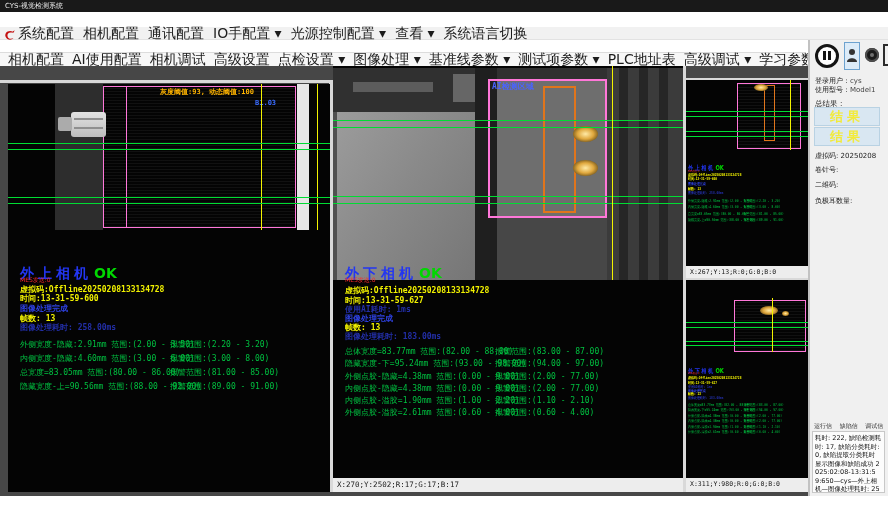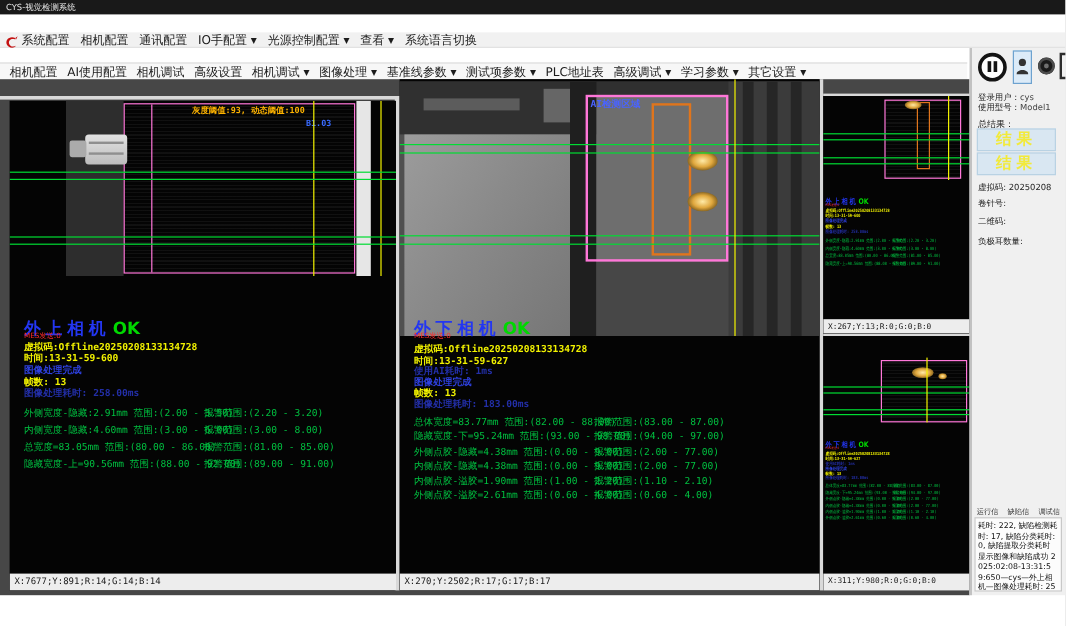--- a/index.html
+++ b/index.html
@@ -13,21 +13,21 @@
             font:7.5px "DejaVu Sans Mono",monospace;line-height:13px;padding-left:4px;box-sizing:border-box}
   .cam-title{font-size:14px;font-weight:bold;color:#2336f2;letter-spacing:4px;white-space:nowrap}
   .cam-ok{font-size:14px;font-weight:bold;color:#00d800;letter-spacing:0;margin-left:2px}
   .mes{position:absolute;left:0;font-size:6px;color:#ff2a2a;white-space:nowrap}
   .yl{position:absolute;left:0;font:bold 8px "DejaVu Sans Mono",monospace;color:#f2f200;white-space:nowrap}
   .bl{position:absolute;left:0;font:bold 8px "DejaVu Sans Mono",monospace;color:#2e41e0;white-space:nowrap}
   .bl2{position:absolute;left:0;font:bold 8px "DejaVu Sans Mono",monospace;color:#232fa8;white-space:nowrap}
   .gr{position:absolute;left:0;font:8px "DejaVu Sans Mono",monospace;color:#00c040;white-space:nowrap}
   .al{left:150px}
   .ctext{position:absolute;width:322px}
-  .menubar-item,.toolbar-item{font-size:10px;color:#1c1c1c;white-space:nowrap}
+  .menubar-item,.toolbar-item{font-size:14px;color:#1c1c1c;white-space:nowrap}
   .grayblock{background:linear-gradient(90deg,#848484,#939393 30%,#8b8b8b 70%,#7d7d7d);
              background-blend-mode:normal;border:1px solid #ff77d9}
   .tex{background-image:repeating-linear-gradient(0deg,rgba(255,255,255,.05) 0 1px,transparent 1px 3px)}
   .gold{position:absolute;border-radius:50%;
         background:radial-gradient(ellipse at center,#ffeaa6 0%,#e0a83e 45%,#6e5118 80%,rgba(0,0,0,0) 100%)}
   .badge{display:inline-block;height:9px;line-height:9px;padding:0 2px;font-size:5px;margin-right:2px}
   .sidelabel{position:absolute;left:5px;font-size:7px;color:#222;white-space:nowrap}
   .resultbox{position:absolute;left:4px;width:64px;height:17px;background:#d9e7f2;border:1px solid #b9d2e3;
              color:#f2ea3a;font-weight:bold;font-size:13px;text-align:center;line-height:17px;letter-spacing:4px}
 </style>
@@ -58,21 +58,21 @@
     </div>
   </div>
 
 
   <div class="a" style="left:0;top:52px;width:806px;height:14px;background:#f7f7f7;border-top:1px solid #dcdcdc;box-sizing:border-box">
     <div class="a" style="left:8px;top:0;height:13px;display:flex;align-items:center;gap:8px">
       <span class="toolbar-item">相机配置</span>
       <span class="toolbar-item">AI使用配置</span>
       <span class="toolbar-item">相机调试</span>
       <span class="toolbar-item">高级设置</span>
-      <span class="toolbar-item">相机调试 ▾</span>
+      <span class="toolbar-item">点检设置 ▾</span>
       <span class="toolbar-item">图像处理 ▾</span>
       <span class="toolbar-item">基准线参数 ▾</span>
       <span class="toolbar-item">测试项参数 ▾</span>
       <span class="toolbar-item">PLC地址表</span>
       <span class="toolbar-item">高级调试 ▾</span>
       <span class="toolbar-item">学习参数 ▾</span>
       <span class="toolbar-item">其它设置 ▾</span>
     </div>
   </div>
 
@@ -117,21 +117,20 @@
       <div class="gr" style="top:76px">外侧宽度-隐藏:2.91mm 范围:(2.00 - 3.50)</div>
       <div class="gr al" style="top:76px">报警范围:(2.20 - 3.20)</div>
       <div class="gr" style="top:90px">内侧宽度-隐藏:4.60mm 范围:(3.00 - 6.00)</div>
       <div class="gr al" style="top:90px">报警范围:(3.00 - 8.00)</div>
       <div class="gr" style="top:104px">总宽度=83.05mm 范围:(80.00 - 86.00)</div>
       <div class="gr al" style="top:104px">报警范围:(81.00 - 85.00)</div>
       <div class="gr" style="top:118px">隐藏宽度-上=90.56mm 范围:(88.00 - 92.00)</div>
       <div class="gr al" style="top:118px">报警范围:(89.00 - 91.00)</div>
     </div>
 
-    <div class="coordbar" style="top:394px;height:14px;line-height:14px">X:7677;Y:891;R:14;G:14;B:14</div>
   </div>
 
   <div class="panel" style="left:333px;top:66px;width:350px;height:426px">
     <div class="a" style="left:0;top:0;width:284px;height:214px">
       <div class="a tex" style="left:0;top:2px;width:350px;height:212px;background:#505050"></div>
       <div class="a" style="left:0;top:2px;width:350px;height:44px;background:#303030"></div>
       <div class="a" style="left:20px;top:16px;width:80px;height:10px;background:#5c5c5c"></div>
       <div class="a" style="left:120px;top:8px;width:30px;height:28px;background:#666666"></div>
       <div class="a tex" style="left:4px;top:46px;width:138px;height:168px;background:linear-gradient(125deg,#9c9c9c 0%,#8a8a8a 45%,#767676 100%)"></div>
       <div class="a" style="left:142px;top:2px;width:22px;height:212px;background:#1f1f1f"></div>

